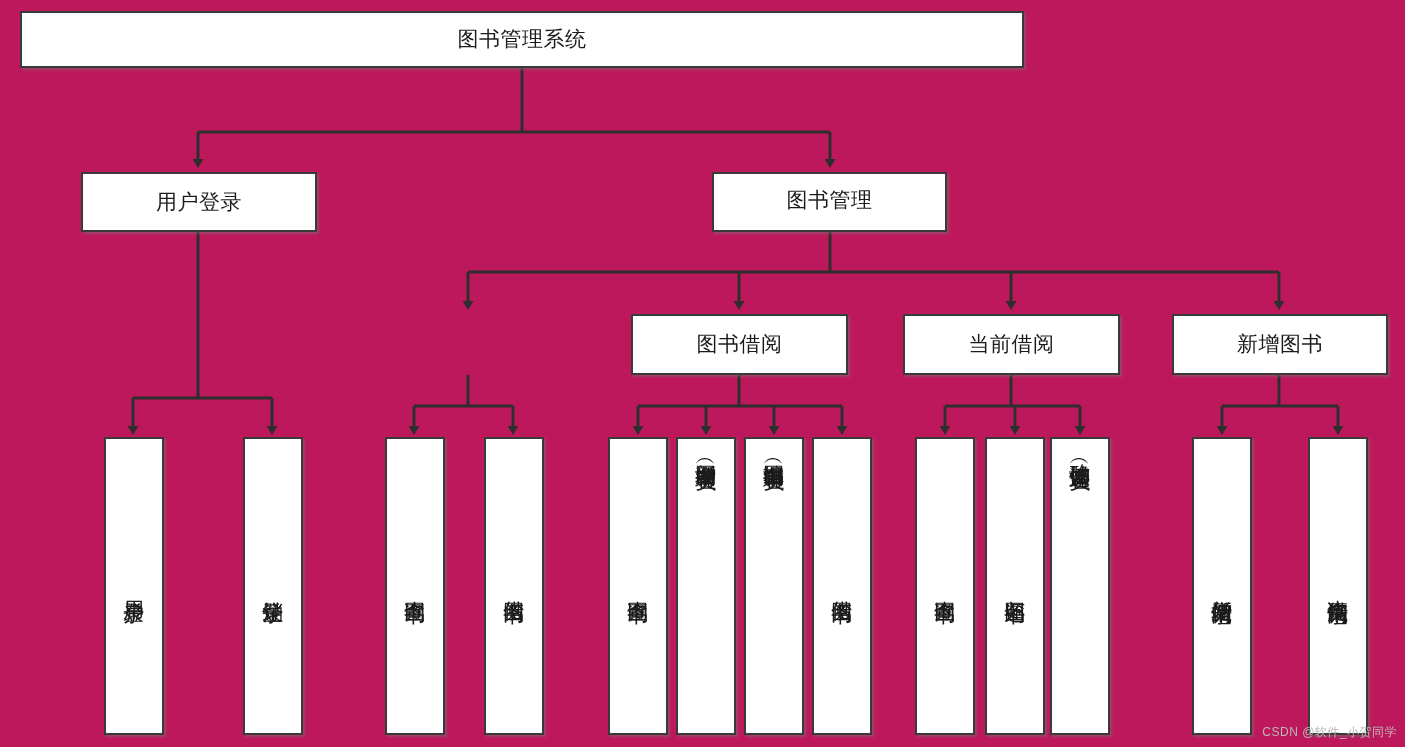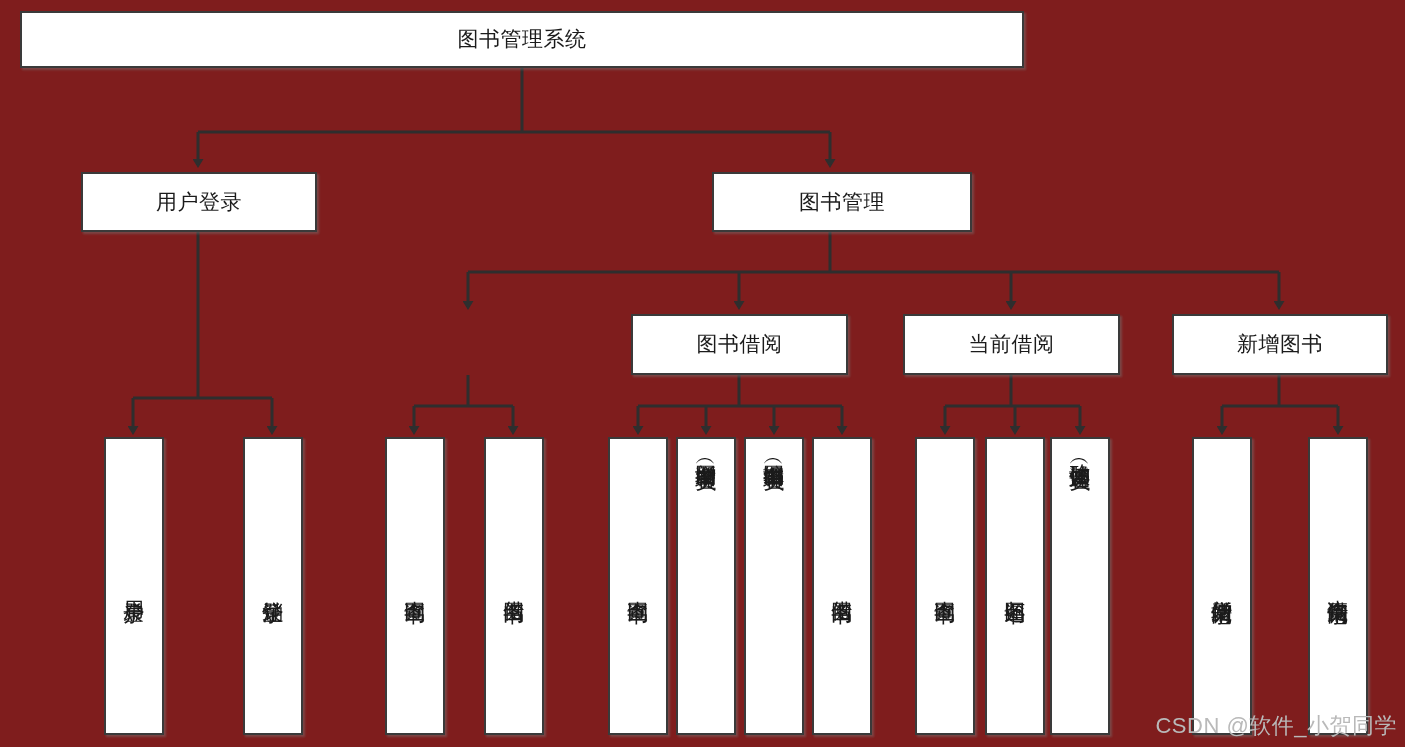--- a/index.html
+++ b/index.html
@@ -4,21 +4,21 @@
 <style>
   html, body {
     margin: 0;
     padding: 0;
     background: #ffffff;
   }
   #canvas {
     position: relative;
     width: 1405px;
     height: 747px;
-    background: #7f1d1d;
+    background: #be185d;
     font-family: "Liberation Sans", "DejaVu Sans", sans-serif;
     overflow: hidden;
   }
   .node {
     position: absolute;
     box-sizing: border-box;
     background: #ffffff;
     border: 2px solid #3a3a3a;
     box-shadow: 2px 2px 2px rgba(120,120,120,0.45);
     display: flex;
@@ -54,21 +54,21 @@
     left: 0;
     top: 0;
     width: 1405px;
     height: 747px;
     pointer-events: none;
   }
   .watermark {
     position: absolute;
     right: 8px;
     bottom: 6px;
-    font-size: 22px;
+    font-size: 12px;
     color: #b9b9b9;
     letter-spacing: 0.5px;
     white-space: nowrap;
     margin-top: 42px;
   }
 </style>
 </head>
 <body>
 
 <div id="canvas">
@@ -123,21 +123,21 @@
     </g>
   </svg>
 
   <div class="node root" style="left:20px; top:11px; width:1004px; height:57px;">
     <span class="lbl">图书管理系统</span>
   </div>
 
   <div class="node" style="left:81px; top:172px; width:236px; height:60px;">
     <span class="lbl">用户登录</span>
   </div>
-  <div class="node" style="left:712px; top:172px; width:260px; height:60px;">
+  <div class="node" style="left:712px; top:172px; width:235px; height:60px;font-family:Liberation Mono, monospace;">
     <span class="lbl">图书管理</span>
   </div>
 
   <div class="node" style="left:903px; top:314px; width:217px; height:61px;">
     <span class="lbl">当前借阅</span>
   </div>
   <div class="node" style="left:631px; top:314px; width:217px; height:61px;">
     <span class="lbl">图书借阅</span>
   </div>
   <div class="node" style="left:1172px; top:314px; width:216px; height:61px;">

